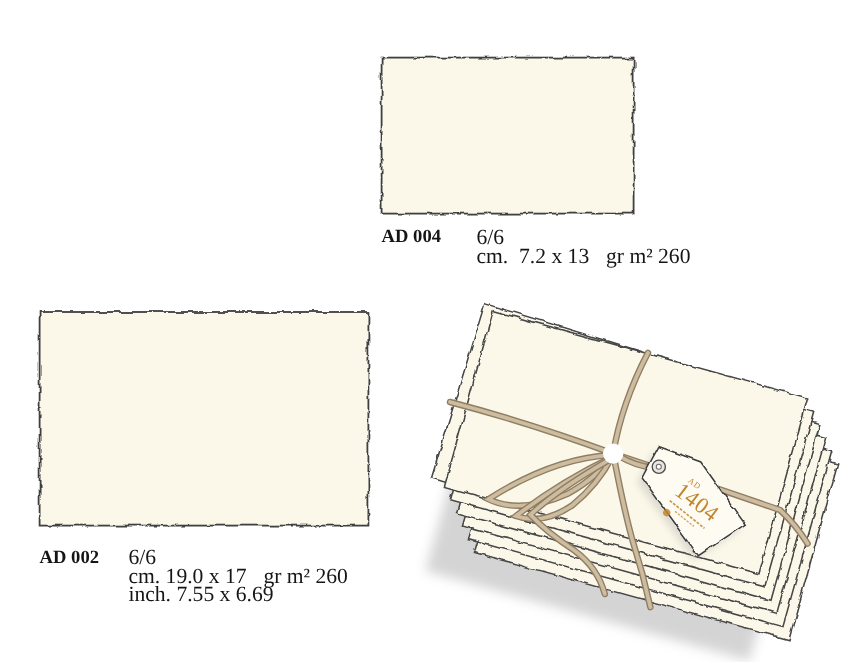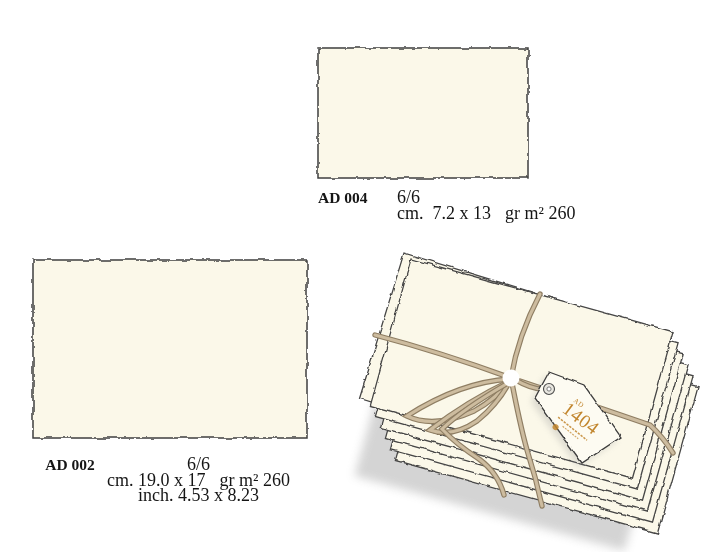--- a/index.html
+++ b/index.html
@@ -126,24 +126,24 @@
   <div class="label lb1" style="left:318px;top:190px;">
     <div class="code">AD 004</div>
     <div class="specs">
       <div>6/6</div>
       <div>
         <span class="pre">cm.  7.2 x 13</span><span class="wt">gr m² 260</span>
       </div>
     </div>
   </div>
 
-  <div class="label lb2" style="left:33px;top:457px;text-align:center;">
+  <div class="label lb2" style="left:33px;top:457px;">
     <div class="code">AD 002</div>
     <div class="specs">
       <div>6/6</div>
       <div>
         <span class="pre">cm. 19.0 x 17</span><span class="wt">gr m² 260</span>
       </div>
-      <div>inch. 4.53 x 8.23</div>
+      <div>inch. 7.55 x 6.69</div>
     </div>
   </div>
 
 </div>
 
 </body></html>

